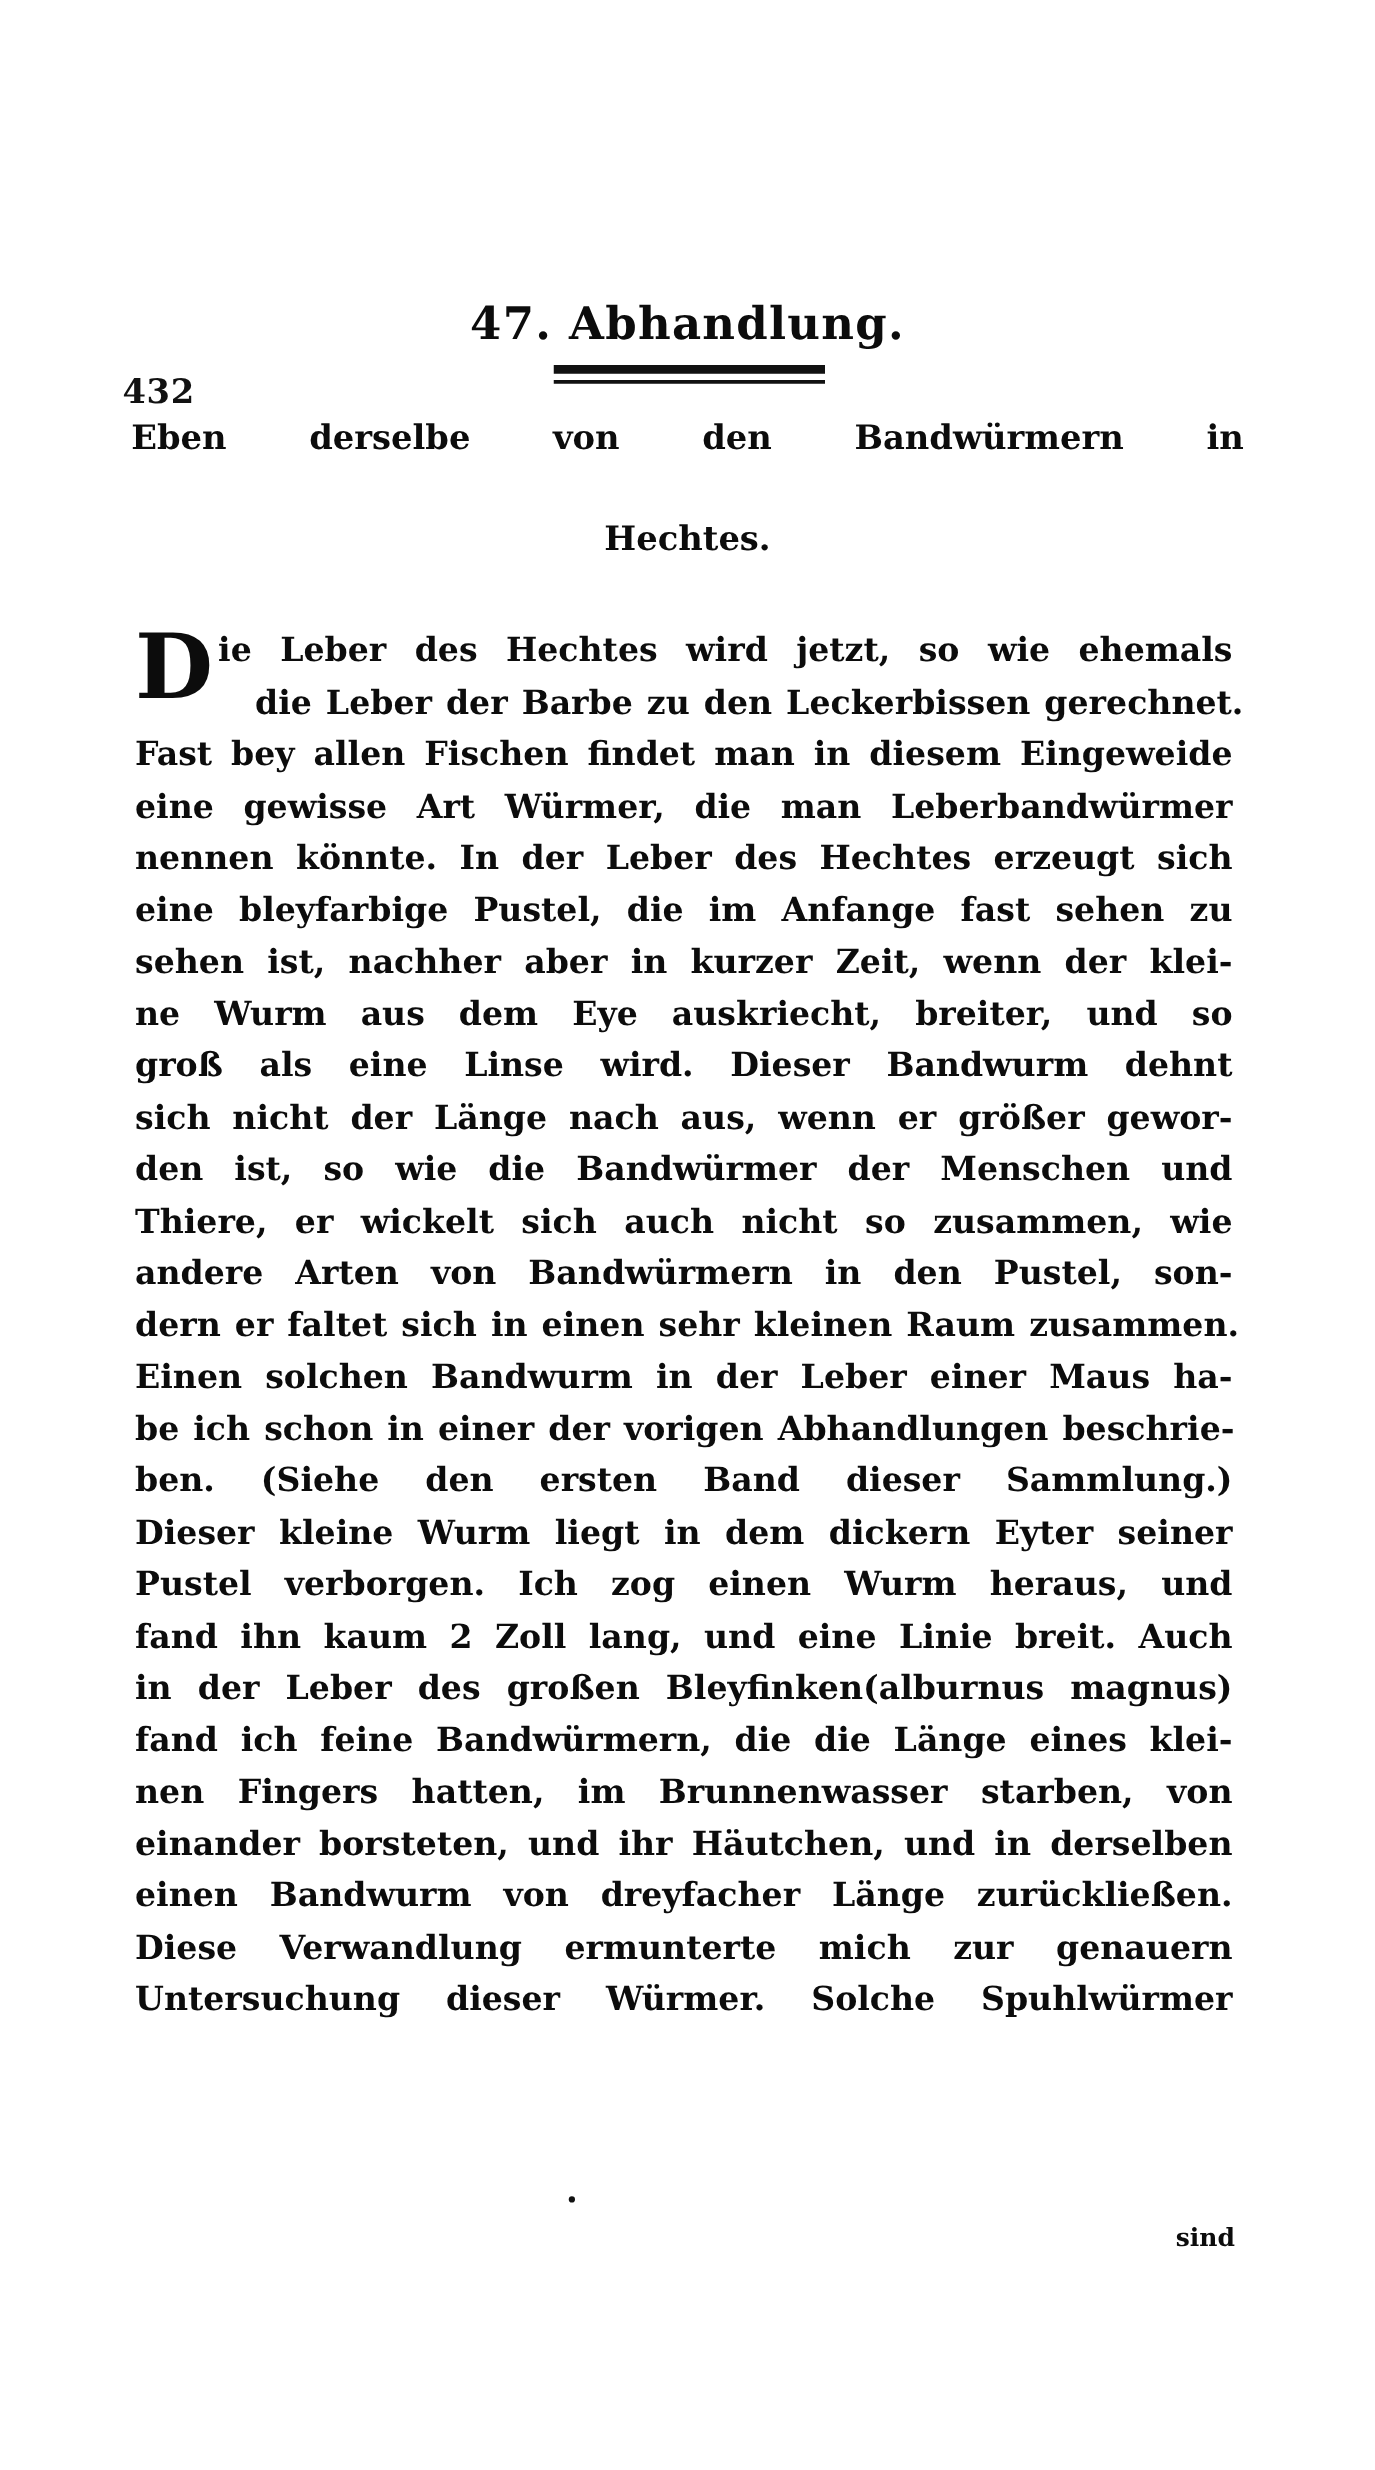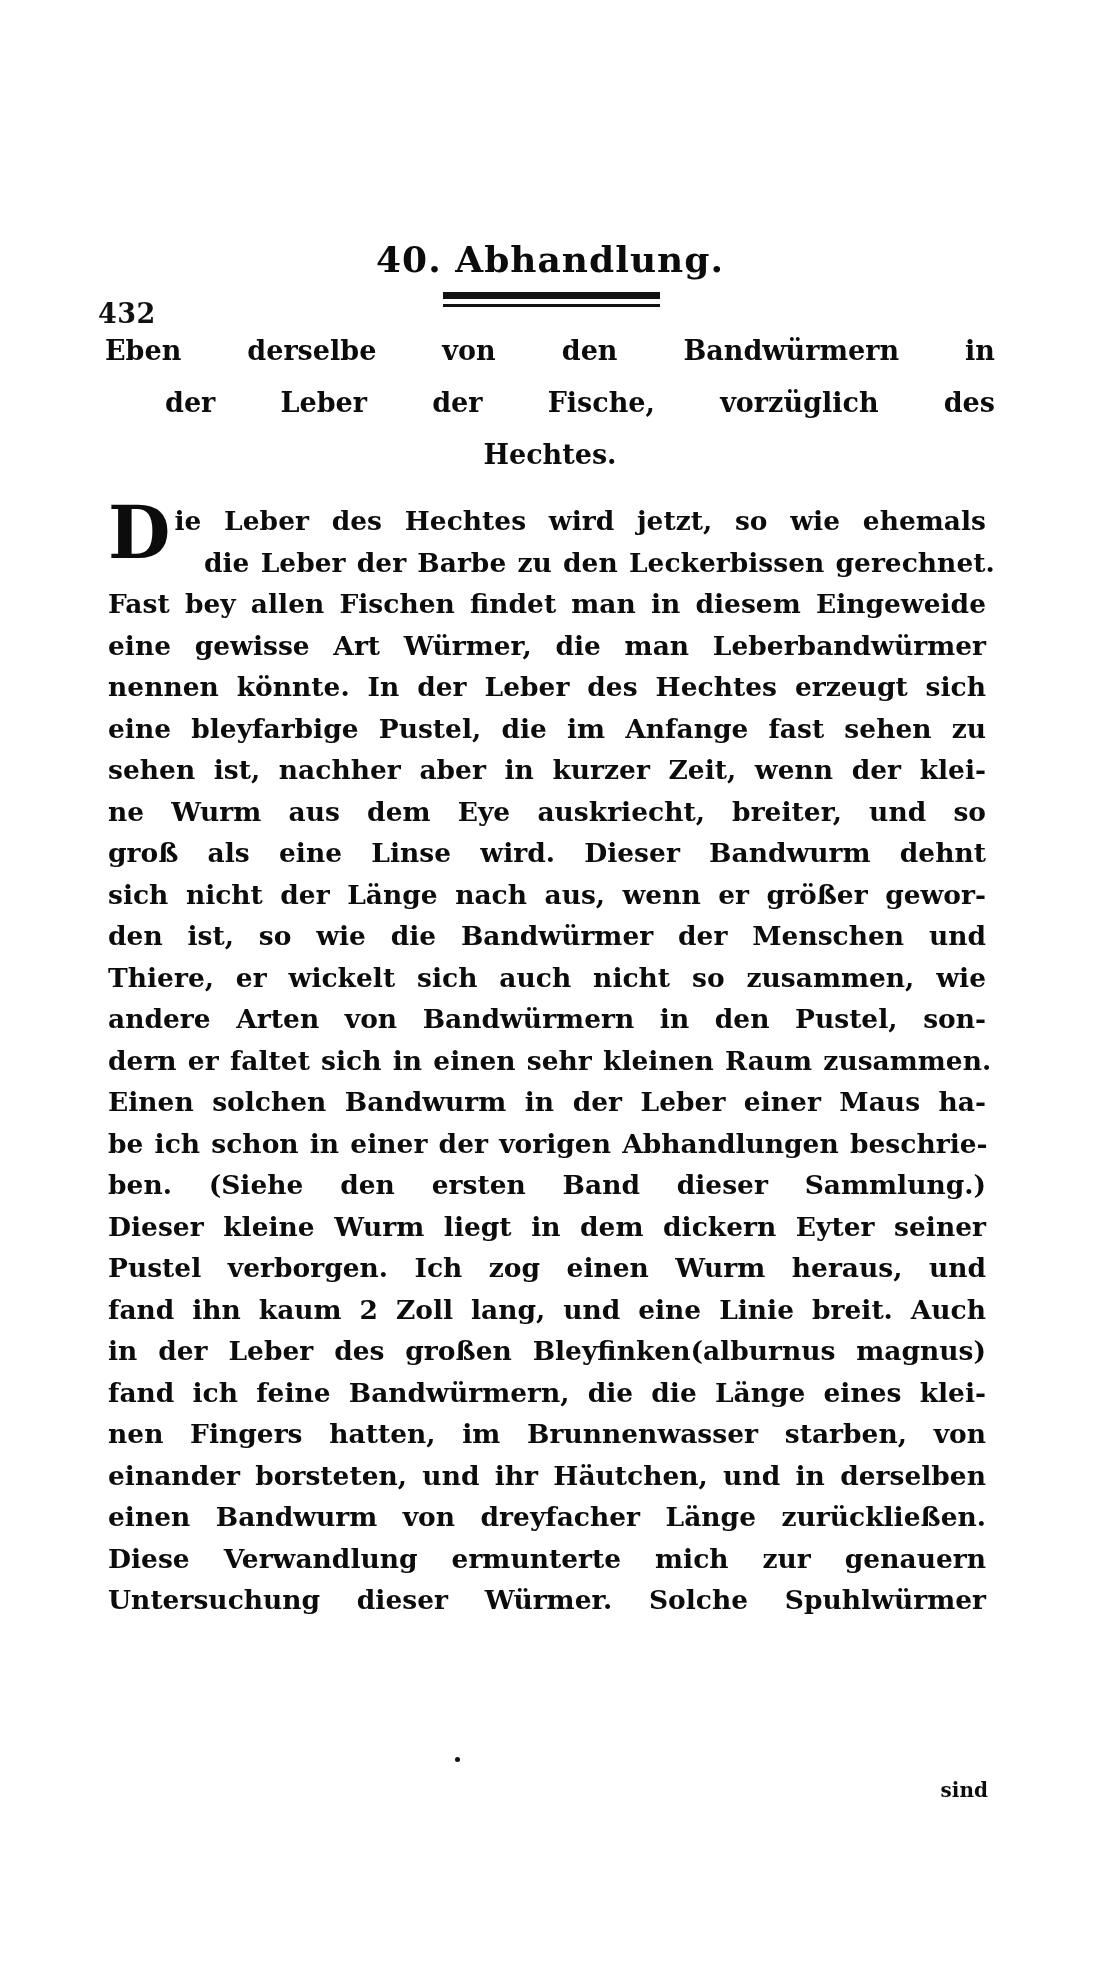--- a/index.html
+++ b/index.html
@@ -89,21 +89,21 @@
     top: 325px;
     width: 890px;
     font-size: 27px;
     line-height: 52px;
     text-align: justify;
     text-align-last: center;
     word-spacing: 6px;
   }
   .subtitle .l1 { display: block; text-align: justify; text-align-last: justify; }
   .subtitle .l2 { display: block; text-align: justify; text-align-last: justify; padding-left: 60px; }
-  .subtitle .l3 { display: block; text-align: center; }
+  .subtitle .l3 { display: block; text-align: center; margin-top: 29px; }
 
   .body-text {
     position: absolute;
     left: 108px;
     top: 500px;
     width: 878px;
     font-size: 26.5px;
     line-height: 41.5px;
     text-align: justify;
     text-align-last: justify;
@@ -153,27 +153,26 @@
 
   <div class="header">
     <div class="page-number">432</div>
     <div class="rule">
       <div class="thick"></div>
       <div class="thin"></div>
     </div>
   </div>
 
   <div class="chapter-title fraktur">
-    <span class="num">40.</span>
+    <span class="num">47.</span>
     <span>Abhandlung.</span>
   </div>
 
   <div class="subtitle fraktur">
     <span class="l1">Eben derselbe von den Bandwürmern in</span>
-    <span class="l2">der Leber der Fische, vorzüglich des</span>
     <span class="l3">Hechtes.</span>
   </div>
 
   <div class="body-text fraktur">
     <span class="dropcap">D</span>
     <span class="line">ie Leber des Hechtes wird jetzt, so wie ehemals</span>
     <span class="line indent-1">die Leber der Barbe zu den Leckerbissen gerechnet.</span>
     <span class="line">Fast bey allen Fischen findet man in diesem Eingeweide</span>
     <span class="line">eine gewisse Art Würmer, die man Leberbandwürmer</span>
     <span class="line">nennen könnte.    In der Leber des Hechtes erzeugt sich</span>

